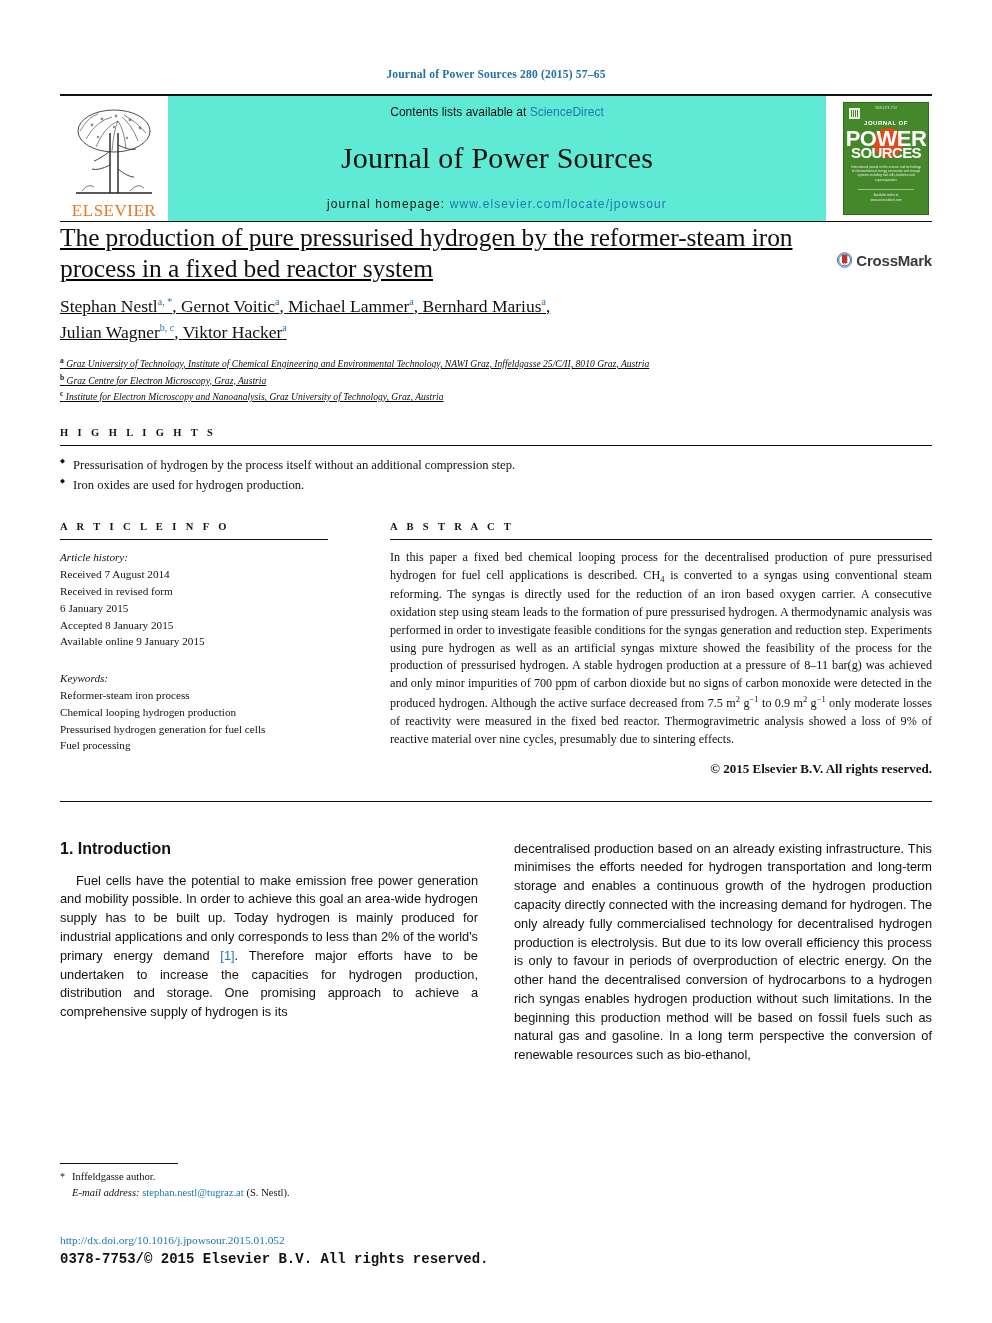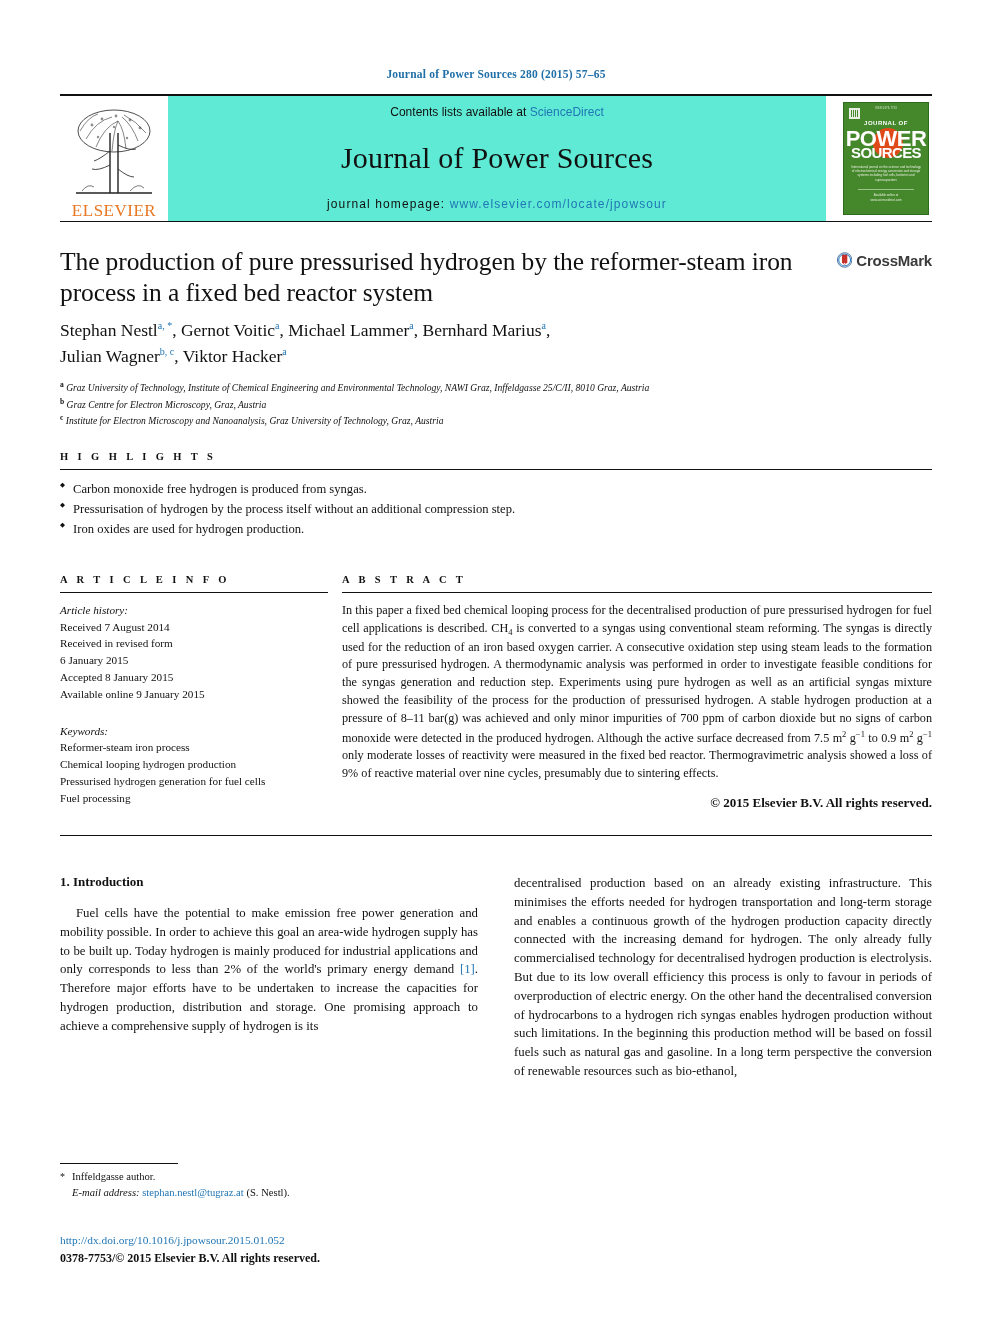--- a/index.html
+++ b/index.html
@@ -102,21 +102,21 @@
   .cover-sq:after{content:""; position:absolute; inset:2px; background:repeating-linear-gradient(90deg,#44882b 0 1px,#e9eee4 1px 2px);}
   .cover-joq { position:absolute; top:17px; left:0; right:0; text-align:center; font-size:6px; font-weight:bold; color:#ffffff; letter-spacing:.5px;}
   .cover-dot { position:absolute; top:25px; left:29px; width:30px; height:30px; border-radius:50%; background:#e04a1a; }
   .cover-power { position:absolute; top:25px; left:0; right:0; text-align:center; font-size:22px; font-weight:bold; color:#ffffff; letter-spacing:-.5px; line-height:1;}
   .cover-sources { position:absolute; top:42px; left:0; right:0; text-align:center; font-size:15px; font-weight:bold; color:#ffffff; letter-spacing:-.6px; line-height:1;}
   .cover-sub { position:absolute; top:62px; left:6px; right:6px; text-align:center; font-size:3.1px; color:#e7eede; line-height:1.35;}
   .cover-bottom { position:absolute; bottom:12px; left:14px; right:14px; text-align:center; font-size:3px; color:#e7eede; line-height:1.5; border-top:.5px solid #9cc48b; padding-top:3px;}
 
   
   .rule-med { border-top: 1.6px solid #111; width: 872px; margin: 0 auto; }
-  .titleblock { width: 872px; margin: 0 auto; padding-top: 24px; position: relative; }
+  .titleblock { width: 872px; margin: 0 auto; position: relative; text-decoration: underline; }
   h1.art-title {
     font-family: "Liberation Serif", serif;
     font-size: 25.5px;
     font-weight: normal;
     line-height: 1.22;
     margin: 0 0 6px 0;
     width: 760px;
     color: #111;
     letter-spacing: -.1px;
   }
@@ -169,23 +169,24 @@
     color:#111;
   }
   .hl-list li:before {
     content: "\25C6";
     position: absolute; left: 0; top: 1px;
     font-size: 6.5px; color:#111;
   }
 
   
   .infoabs {
-    width: 872px; margin: 8px auto;
+    width: 872px; margin: 0 auto;
     display: flex;
     padding-top: 26px;
+    gap: 48px;
   }
   .col-info { width: 268px; flex: 0 0 268px; }
   .col-abs { flex: 1; padding-left: 14px; }
   .meta-line {
     font-family:"Liberation Serif", serif;
     font-size: 11.2px;
     line-height: 1.5;
     color:#111;
   }
   .meta-head { font-style: italic; }
@@ -211,28 +212,28 @@
   
   .body-rule { border-top: 1.6px solid #111; width: 872px; margin: 24px auto 0 auto; }
   .twocol {
     width: 872px; margin: 0 auto;
     display: flex;
     gap: 36px;
     padding-top: 38px;
   }
   .bcol { width: 418px; flex: 0 0 418px; }
   h2.secnum {
-    font-family:Liberation Serif, serif;
-    font-size: 13px;
+    font-family:Liberation Sans, sans-serif;
+    font-size: 16px;
     font-weight: bold;
     margin: 0 0 14px 0;
     color:#111;
   }
   p.body-p {
-    font-family:Liberation Serif, serif;
+    font-family:Liberation Sans, sans-serif;
     font-size: 12.8px;
     line-height: 1.47;
     text-align: justify;
     margin: 0;
     text-indent: 16px;
     color:#111;
   }
   p.body-p.noindent { text-indent: 0; }
   .ref-link { color:#2176b5; }
 
@@ -256,21 +257,21 @@
   .fn-em { font-style: italic; }
   .fn-link { color:#2176b5; }
 
   .footer {
     position: absolute;
     left: 60px;
     top: 1232px;
     width: 500px;
   }
   .doi { font-family:"Liberation Serif", serif; font-size: 11.4px; color:#2176b5; line-height:1.5;}
-  .issn { font-family:Liberation Serif, serif; font-size: 12px; font-weight: bold; color:#111; line-height:1.5;}
+  .issn { font-family:Liberation Mono, monospace; font-size: 14px; font-weight: bold; color:#111; line-height:1.5;}
 </style>
 </head>
 <body>
 
 <div class="page">
 
   <div class="running-head">Journal of Power Sources 280 (2015) 57–65</div>
 
   <div class="masthead-wrap">
     <div class="rule-thick"></div>
@@ -356,21 +357,20 @@
       <div class="affil"><sup>a</sup> <span>Graz University of Technology, Institute of Chemical Engineering and Environmental Technology, NAWI Graz, Inffeldgasse 25/C/II, 8010 Graz, Austria</span></div>
       <div class="affil"><sup>b</sup> <span>Graz Centre for Electron Microscopy, Graz, Austria</span></div>
       <div class="affil"><sup>c</sup> <span>Institute for Electron Microscopy and Nanoanalysis, Graz University of Technology, Graz, Austria</span></div>
     </div>
   </div>
 
   <div class="sec highlights">
     <div class="sechead">H I G H L I G H T S</div>
     <div class="thin-rule"></div>
     <ul class="hl-list">
-      <li>Carbon monoxide free hydrogen is produced from syngas.</li>
       <li>Pressurisation of hydrogen by the process itself without an additional compression step.</li>
       <li>Iron oxides are used for hydrogen production.</li>
     </ul>
   </div>
 
   <div class="infoabs">
     <div class="col-info">
       <div class="sechead">A R T I C L E   I N F O</div>
       <div class="thin-rule"></div>
       <div class="meta-line meta-head">Article history:</div>

